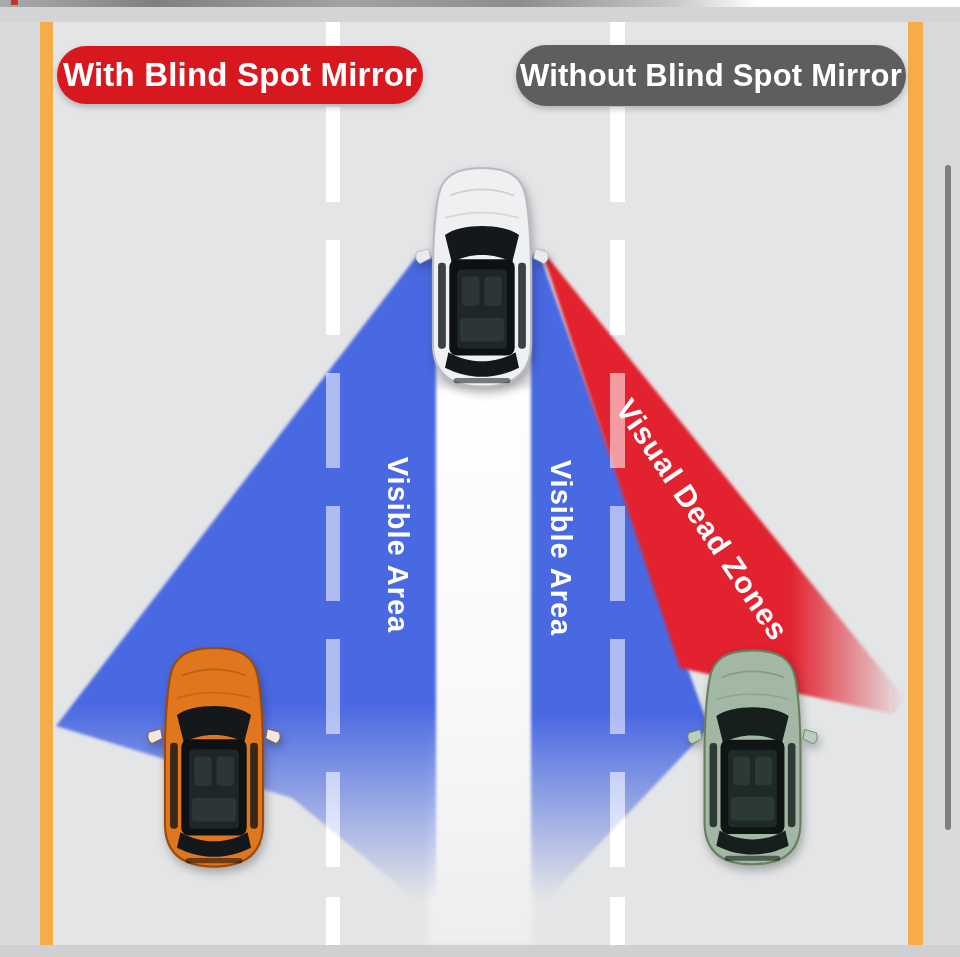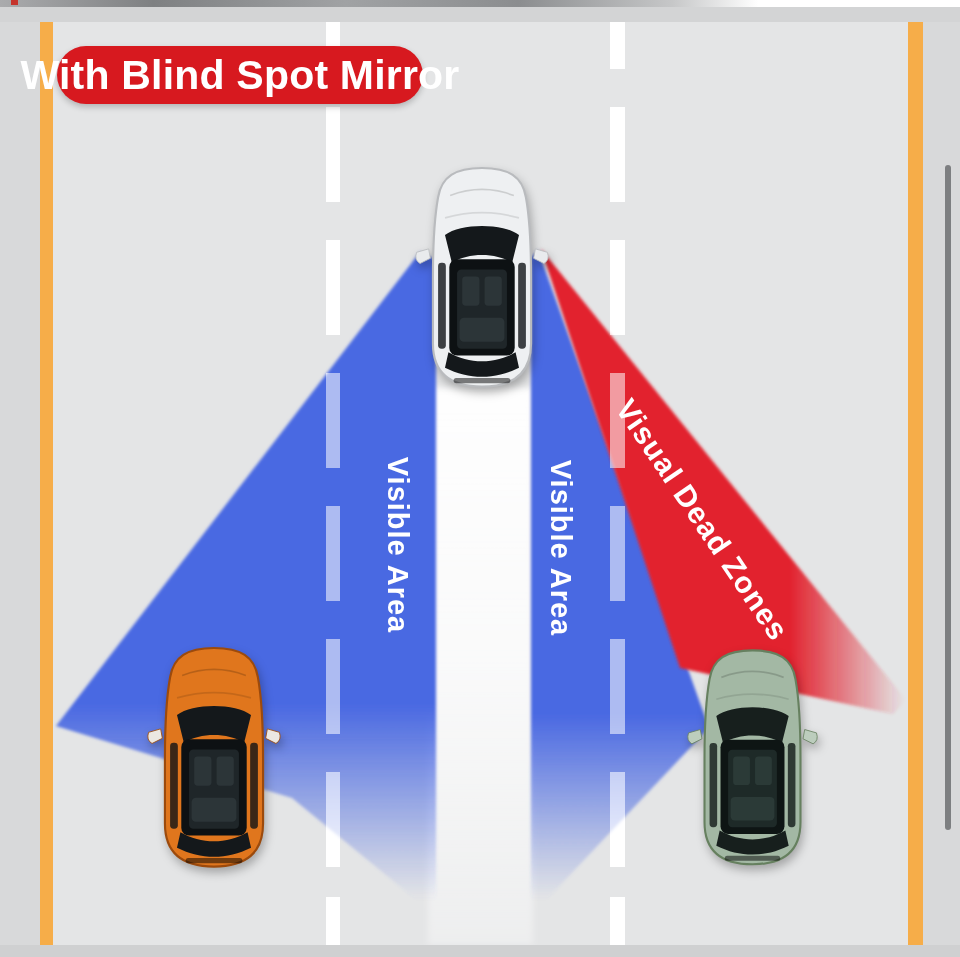--- a/index.html
+++ b/index.html
@@ -51,21 +51,21 @@
   .car-silver{--body:#eef0f2;--shade:#b9bbbe;--mirror:#e9ebed;}
   .car-orange{--body:#e0761d;--shade:#9c4a0c;--mirror:#ece8e2;}
   .car-green{--body:#a3b8a4;--shade:#66805f;--mirror:#bccdbd;}
   
   .badge{
     position:absolute;display:flex;align-items:center;justify-content:center;
     color:#fff;font-weight:bold;border-radius:31px;
     box-shadow:0 3px 6px rgba(0,0,0,0.22);
     letter-spacing:0.2px;white-space:nowrap;
   }
-  .badge.red{left:57px;top:46px;width:366px;height:58px;background:var(--badge-red);font-size:41px;}
+  .badge.red{left:57px;top:46px;width:366px;height:58px;background:var(--badge-red);font-size:33px;}
   .badge.gray{left:516px;top:45px;width:390px;height:61px;background:var(--badge-gray);font-size:31px;}
   
   .zone-label{
     position:absolute;color:var(--label-white);font-weight:bold;white-space:nowrap;
     transform:translate(-50%,-50%) rotate(90deg);
     letter-spacing:1px;
   }
   .zone-label.visible-left{left:397px;top:545px;font-size:29px;}
   .zone-label.visible-right{left:560px;top:548px;font-size:29px;}
   .zone-label.dead{left:702px;top:520px;font-size:30px;transform:translate(-50%,-50%) rotate(56deg);}
@@ -179,20 +179,23 @@
     <rect x="39" y="176" width="52" height="28" rx="5" fill="#2b3a37"></rect>
     <rect x="14" y="112" width="9" height="100" rx="4" fill="#121a18" opacity="0.8"></rect>
     <rect x="107" y="112" width="9" height="100" rx="4" fill="#121a18" opacity="0.8"></rect>
     <path d="M26,216 C50,230 80,230 104,216 L108,234 C80,248 50,248 22,234 Z" fill="#171f1d"></path>
     <rect x="32" y="246" width="66" height="6" rx="3" fill="rgba(0,0,0,0.5)"></rect>
   </svg>
 
   <div class="badge red">
     <span>With Blind Spot Mirror</span>
   </div>
+  <div class="badge gray">
+    <span>Without Blind Spot Mirror</span>
+  </div>
 
   <div class="zone-label visible-left">Visible Area</div>
   <div class="zone-label visible-right">Visible Area</div>
   <div class="zone-label dead">Visual Dead Zones</div>
 
   <div class="bottom-strip"></div>
   <div class="scrollbar-thumb"></div>
 
 </div>
 

